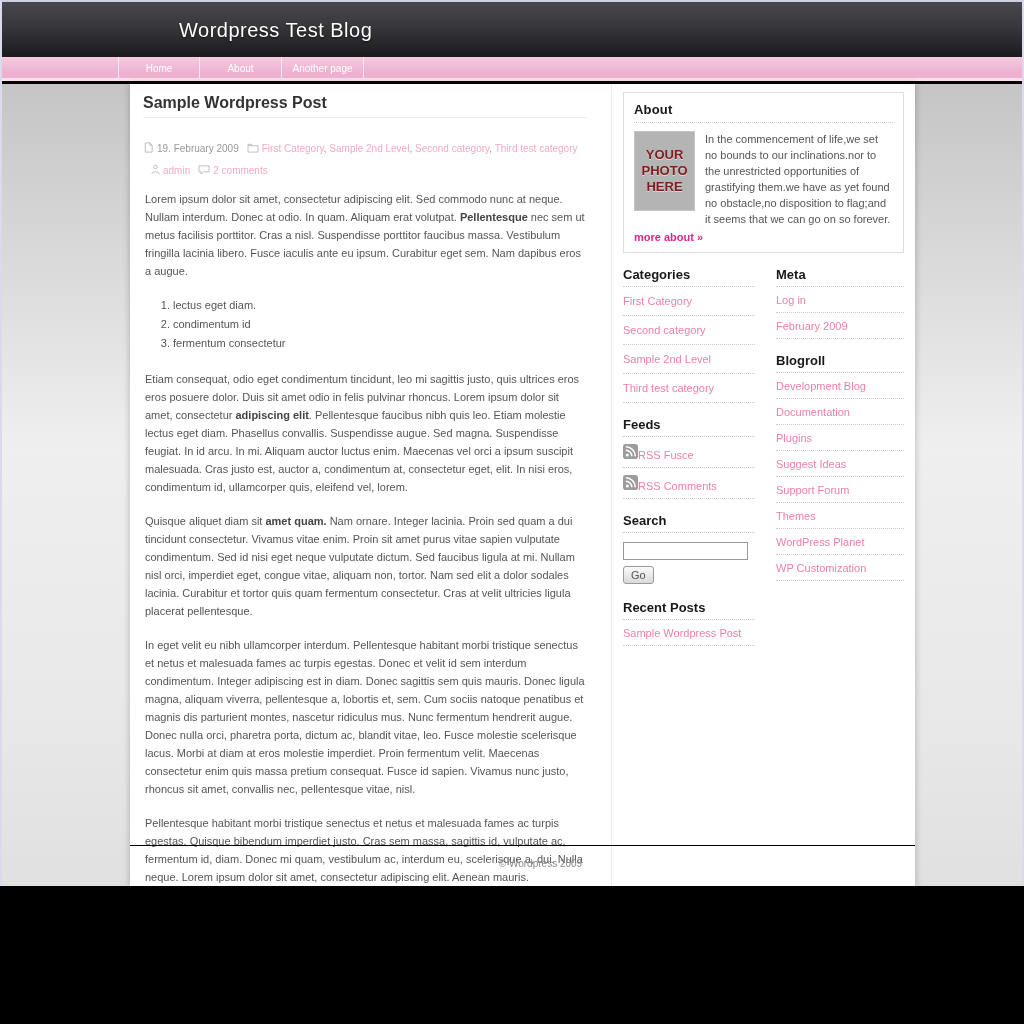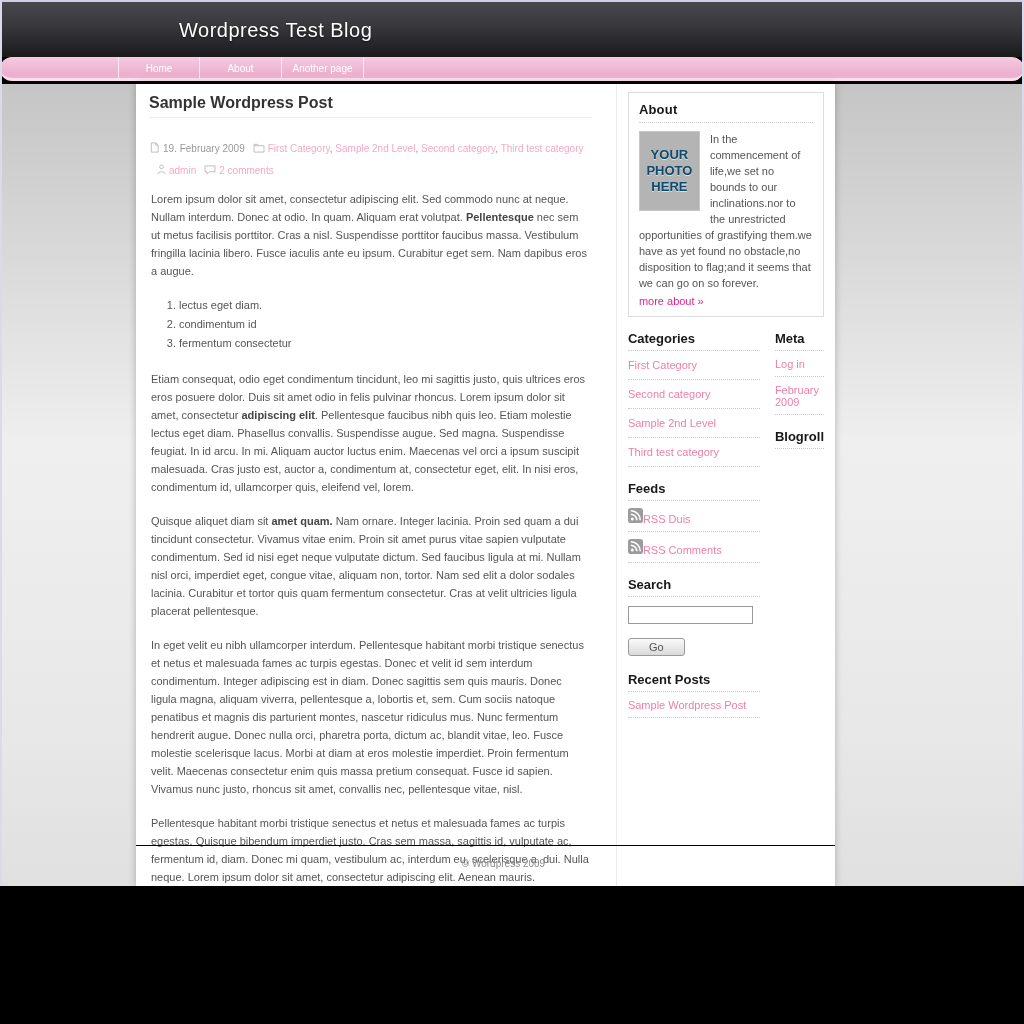--- a/index.html
+++ b/index.html
@@ -11,30 +11,30 @@
 
   
   .site-header { position:absolute; left:0; top:2px; width:1024px; height:55px;
                  background:linear-gradient(#47474d, #39393e 40%, #1b1b1e);padding-left:48px; }
   .site-header h1 { color:#fff; font-size:20px; font-weight:normal; letter-spacing:.5px;
                     padding:17px 0 0 131px; text-shadow:0 1px 2px rgba(0,0,0,.6); }
 
   
   .main-nav { position:absolute; left:0; top:57px; width:1024px; height:24px;
               background:linear-gradient(#f5cbdf, #edafce 80%, #eeb3d0);
-              border-bottom:3px solid #f9e0ee; display:flex; padding-left:118px;border-radius:12px; }
+              border-bottom:3px solid #f9e0ee; display:flex; padding-left:118px; }
   .nav-item { display:block; width:82px; text-align:center; color:#fff; font-size:10px;
               line-height:24px; text-decoration:none; border-right:1px solid #fbeaf2; }
   .nav-item:first-child { border-left:1px solid #fbeaf2; }
 
   
   .page-bg { position:absolute; left:0; top:84px; width:1024px; height:802px;
              background:linear-gradient(#c5c5c5, #efefef 45%, #e8e8e8 80%, #e0e0e0); }
 
-  .wrapper { position:absolute; left:136px; top:0; width:699px; height:802px; background:#fff;
+  .wrapper { position:absolute; left:130px; top:0; width:785px; height:802px; background:#fff;
              box-shadow:0 0 7px rgba(0,0,0,.25); }
   .wrapper-inner { display:flex; align-items:stretch; }
 
   
   .post-area { width:482px; padding:10px 24px 20px 13px; border-right:1px solid #ececec; }
   .post-title { font-size:16px; font-weight:bold; color:#333; padding-bottom:5px;
                 border-bottom:1px solid #f0eaee; }
   .post-meta { font-size:10px; color:#999; line-height:2.1; margin:20px 0 8px; }
   .post-meta .icon { display:inline-block; margin:0 3px 0 8px; vertical-align:-1px; }
   .post-meta .icon:first-child { margin-left:0; }
@@ -46,42 +46,42 @@
   .post-body ol li { line-height:18px; margin-bottom:1px; }
 
   
   .sidebar { flex:1; padding:8px 11px 20px 11px; font-size:11px; }
   .about-box { border:1px solid #ddd; background:#fff; padding:7px 10px 9px; margin-bottom:12px; }
   .side-h { font-size:13px; font-weight:bold; color:#181818; letter-spacing:.2px;
             padding:2px 0 5px; border-bottom:1px dotted #ccc; }
   .about-flex { margin-top:8px; overflow:hidden; }
   .photo-ph { float:left; width:61px; height:80px; background:#b4b4b4; border:1px solid #c6c6c6;
               display:flex; align-items:center; justify-content:center; text-align:center;
-              font-weight:bold; font-size:13px; line-height:16px; color:#0c4a6e;
+              font-weight:bold; font-size:13px; line-height:16px; color:#7f1d1d;
               text-shadow:0 1px 0 #dedede; margin:0 10px 4px 0; }
   .about-text { font-size:11px; color:#555; line-height:16px; }
-  .more-link { display:inline-block; margin-top:4px; color:#e0268b; font-weight:normal;
+  .more-link { display:inline-block; margin-top:4px; color:#e0268b; font-weight:bold;
                font-size:11px; text-decoration:none; }
 
-  .cols { display:flex; gap:15px; }
+  .cols { display:flex; gap:21px; }
   .col-left { width:132px; }
   .col-right { flex:1; }
   .widget-h { font-size:13px; font-weight:bold; color:#181818; padding:14px 0 4px;
               border-bottom:1px dotted #ccc; }
   .side-list a { display:block; color:#ed7fa9; text-decoration:none; font-size:11px;
                  padding:7px 0 6px; border-bottom:1px dotted #ccc; }
   .side-list.roomy a { padding:8px 0 8px; }
   .feed-link { display:flex; align-items:center; gap:8px; }
   .feed-link svg { flex:0 0 auto; }
 
   .search-form { padding:9px 0 2px; }
   .search-input { width:125px; height:18px; border:1px solid #999; font-size:11px; padding:1px 3px; }
-  .go-btn { display:inline-block; margin-top:14px; font-size:11px; color:#555;
+  .go-btn { display:inline-block; margin-top:6px; font-size:11px; color:#555;
             background:linear-gradient(#fafafa,#d9d9d9); border:1px solid #9a9a9a;
-            border-radius:3px; padding:2px 20px; cursor:pointer; }
+            border-radius:3px; padding:2px 7px; cursor:pointer; }
 
   
   .site-footer { position:absolute; left:0; right:0; bottom:0; height:41px;
                  border-top:1px solid #000000; text-align:center;padding-left:36px; }
   .copyright { font-size:10px; color:#8a8a8a; padding-top:12px; }
 
   .black-bottom { position:absolute; left:0; top:886px; width:1024px; height:138px; background:#000; }
 </style>
 </head>
 <body>
@@ -156,21 +156,21 @@
                 <a href="#">Third test category</a>
               </div>
 
             <h3 class="widget-h">Feeds</h3>
             <div class="side-list">
                 <a href="#" class="feed-link"><svg viewBox="0 0 16 16" width="15" height="15">
                     <rect width="16" height="16" rx="3" fill="#9c9c9c"></rect>
                     <circle cx="4.6" cy="11.6" r="1.6" fill="#fff"></circle>
                     <path d="M3 6.6a6.4 6.4 0 0 1 6.4 6.4" stroke="#fff" stroke-width="1.7" fill="none"></path>
                     <path d="M3 2.9A10.1 10.1 0 0 1 13.1 13" stroke="#fff" stroke-width="1.7" fill="none"></path>
-                  </svg><span>RSS Duis</span></a>
+                  </svg><span>RSS Fusce</span></a>
                 <a href="#" class="feed-link"><svg viewBox="0 0 16 16" width="15" height="15">
                     <rect width="16" height="16" rx="3" fill="#9c9c9c"></rect>
                     <circle cx="4.6" cy="11.6" r="1.6" fill="#fff"></circle>
                     <path d="M3 6.6a6.4 6.4 0 0 1 6.4 6.4" stroke="#fff" stroke-width="1.7" fill="none"></path>
                     <path d="M3 2.9A10.1 10.1 0 0 1 13.1 13" stroke="#fff" stroke-width="1.7" fill="none"></path>
                   </svg><span>RSS Comments</span></a>
               </div>
 
             <h3 class="widget-h">Search</h3>
             <div class="search-form">
@@ -189,20 +189,30 @@
             <h3 class="widget-h" style="padding-top:2px;">Meta</h3>
             <div class="side-list">
                 <a href="#">Log in</a>
               </div>
 
             <div class="side-list">
                 <a href="#">February 2009</a>
               </div>
 
             <h3 class="widget-h">Blogroll</h3>
+            <div class="side-list">
+                <a href="#">Development Blog</a>
+                <a href="#">Documentation</a>
+                <a href="#">Plugins</a>
+                <a href="#">Suggest Ideas</a>
+                <a href="#">Support Forum</a>
+                <a href="#">Themes</a>
+                <a href="#">WordPress Planet</a>
+                <a href="#">WP Customization</a>
+              </div>
           </div>
         </div>
       </aside>
 
     </div>
 
     <div class="site-footer">
       <div class="copyright">© Wordpress 2009</div>
     </div>
   </div>

